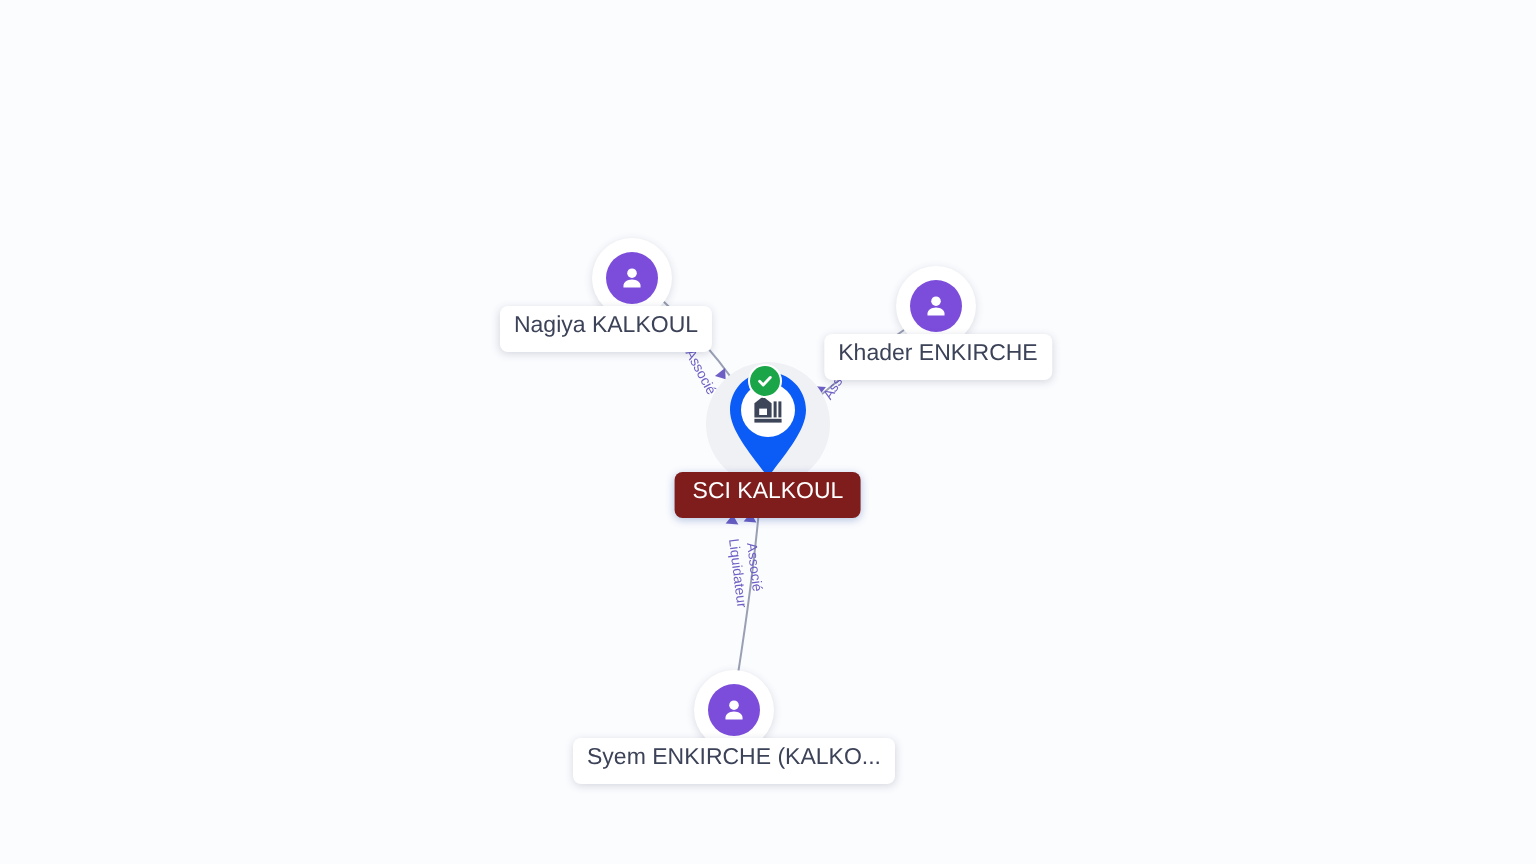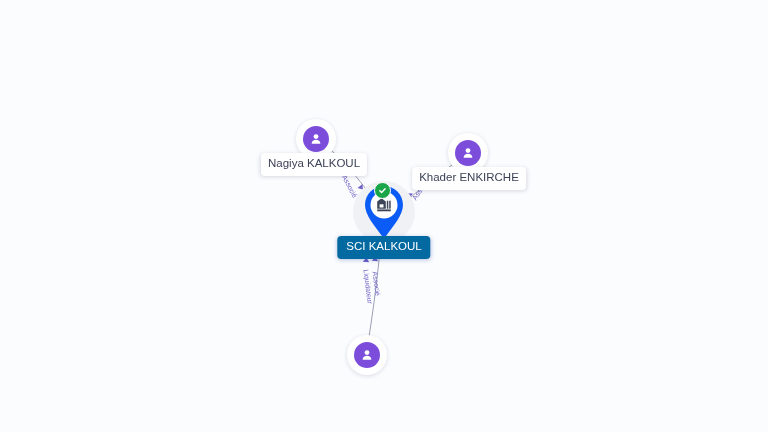--- a/index.html
+++ b/index.html
@@ -92,21 +92,21 @@
     border-radius: 50%;
     background: #1aa549;
     border: 1.5px solid #ffffff;
     display: flex;
     align-items: center;
     justify-content: center;
   }
   .company-label {
     position: absolute;
     transform: translate(-50%, 0);
-    background: #0369a1;
+    background: #7f1d1d;
     color: #ffffff;
     font-size: 11.5px;
     line-height: 1;
     padding: 5px 9px 6px 9px;
     border-radius: 4px;
     box-shadow: 0 1px 4px rgba(20,60,160,0.30);
     white-space: nowrap;
   }
 
   
@@ -153,21 +153,21 @@
   <div class="person-node" style="left:316px; top:139px;">
     <div class="avatar-ring">
       <div class="avatar-circle">
         <svg width="16" height="16" viewBox="0 0 24 24" fill="#ffffff">
           <circle cx="12" cy="8.4" r="3.6"></circle>
           <path d="M12 13.2c-3.6 0-6.4 2.1-6.4 4.7v1.3h12.8v-1.3c0-2.6-2.8-4.7-6.4-4.7z"></path>
         </svg>
       </div>
     </div>
   </div>
-  <div class="node-label" style="left:314px; top:153px;">Nagiya KALKOUL</div>
+  <div class="node-label" style="left:303px; top:153px;">Nagiya KALKOUL</div>
 
   <div class="person-node" style="left:468px; top:153px;">
     <div class="avatar-ring">
       <div class="avatar-circle">
         <svg width="16" height="16" viewBox="0 0 24 24" fill="#ffffff">
           <circle cx="12" cy="8.4" r="3.6"></circle>
           <path d="M12 13.2c-3.6 0-6.4 2.1-6.4 4.7v1.3h12.8v-1.3c0-2.6-2.8-4.7-6.4-4.7z"></path>
         </svg>
       </div>
     </div>
@@ -177,20 +177,21 @@
   <div class="person-node" style="left:367px; top:355px;">
     <div class="avatar-ring">
       <div class="avatar-circle">
         <svg width="16" height="16" viewBox="0 0 24 24" fill="#ffffff">
           <circle cx="12" cy="8.4" r="3.6"></circle>
           <path d="M12 13.2c-3.6 0-6.4 2.1-6.4 4.7v1.3h12.8v-1.3c0-2.6-2.8-4.7-6.4-4.7z"></path>
         </svg>
       </div>
     </div>
   </div>
+  <div class="node-label" style="left:367px; top:369px;">Syem ENKIRCHE (KALKO...</div>
 
   <div class="company-node" style="left:384px; top:212px;">
     <div class="company-halo"></div>
     <div class="pin-wrap">
       <svg width="46" height="56" viewBox="0 0 46 56">
         <path d="M23 2 C12.5 2 4 10.5 4 21 C4 31 14 42.5 20.6 51.5 C21.8 53.1 24.2 53.1 25.4 51.5 C32 42.5 42 31 42 21 C42 10.5 33.5 2 23 2 Z" fill="#0b5cf6"></path>
         <circle cx="23" cy="21" r="13.5" fill="#ffffff"></circle>
         <g fill="#3d4558">
           <path d="M16.2 25.4 h13.6 v1.9 h-13.6 z"></path>
           <path d="M16.2 17.6 l4.3 -3.4 l4.3 3.4 v7.1 h-8.6 z"></path>

